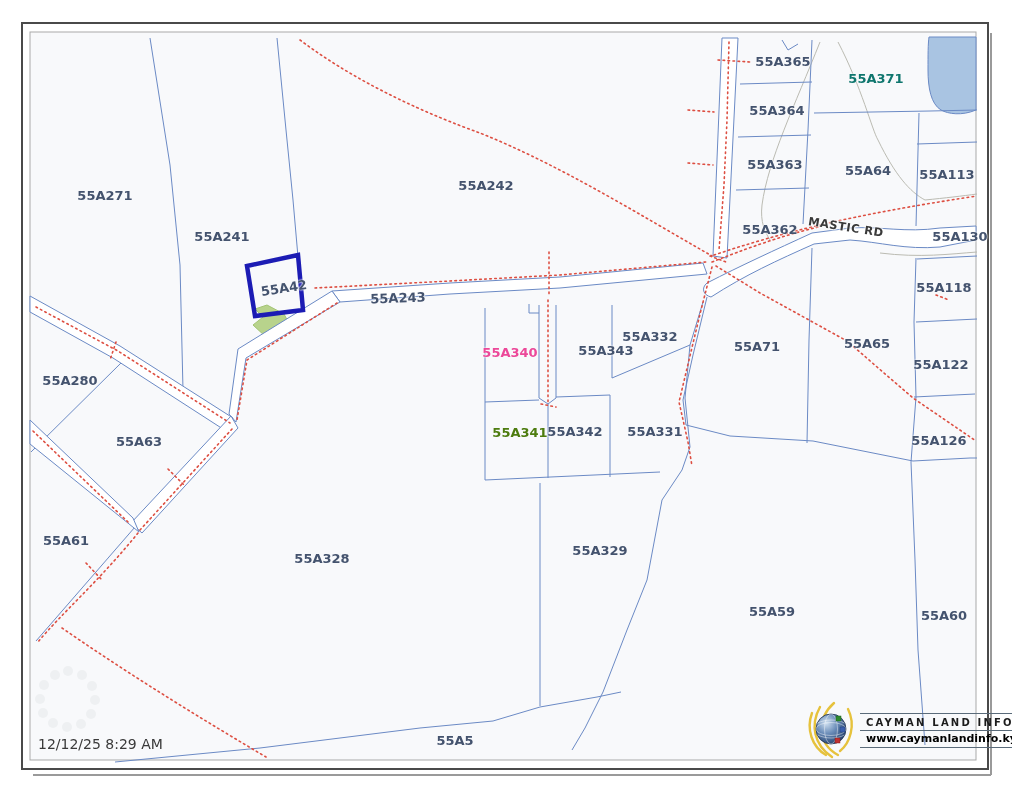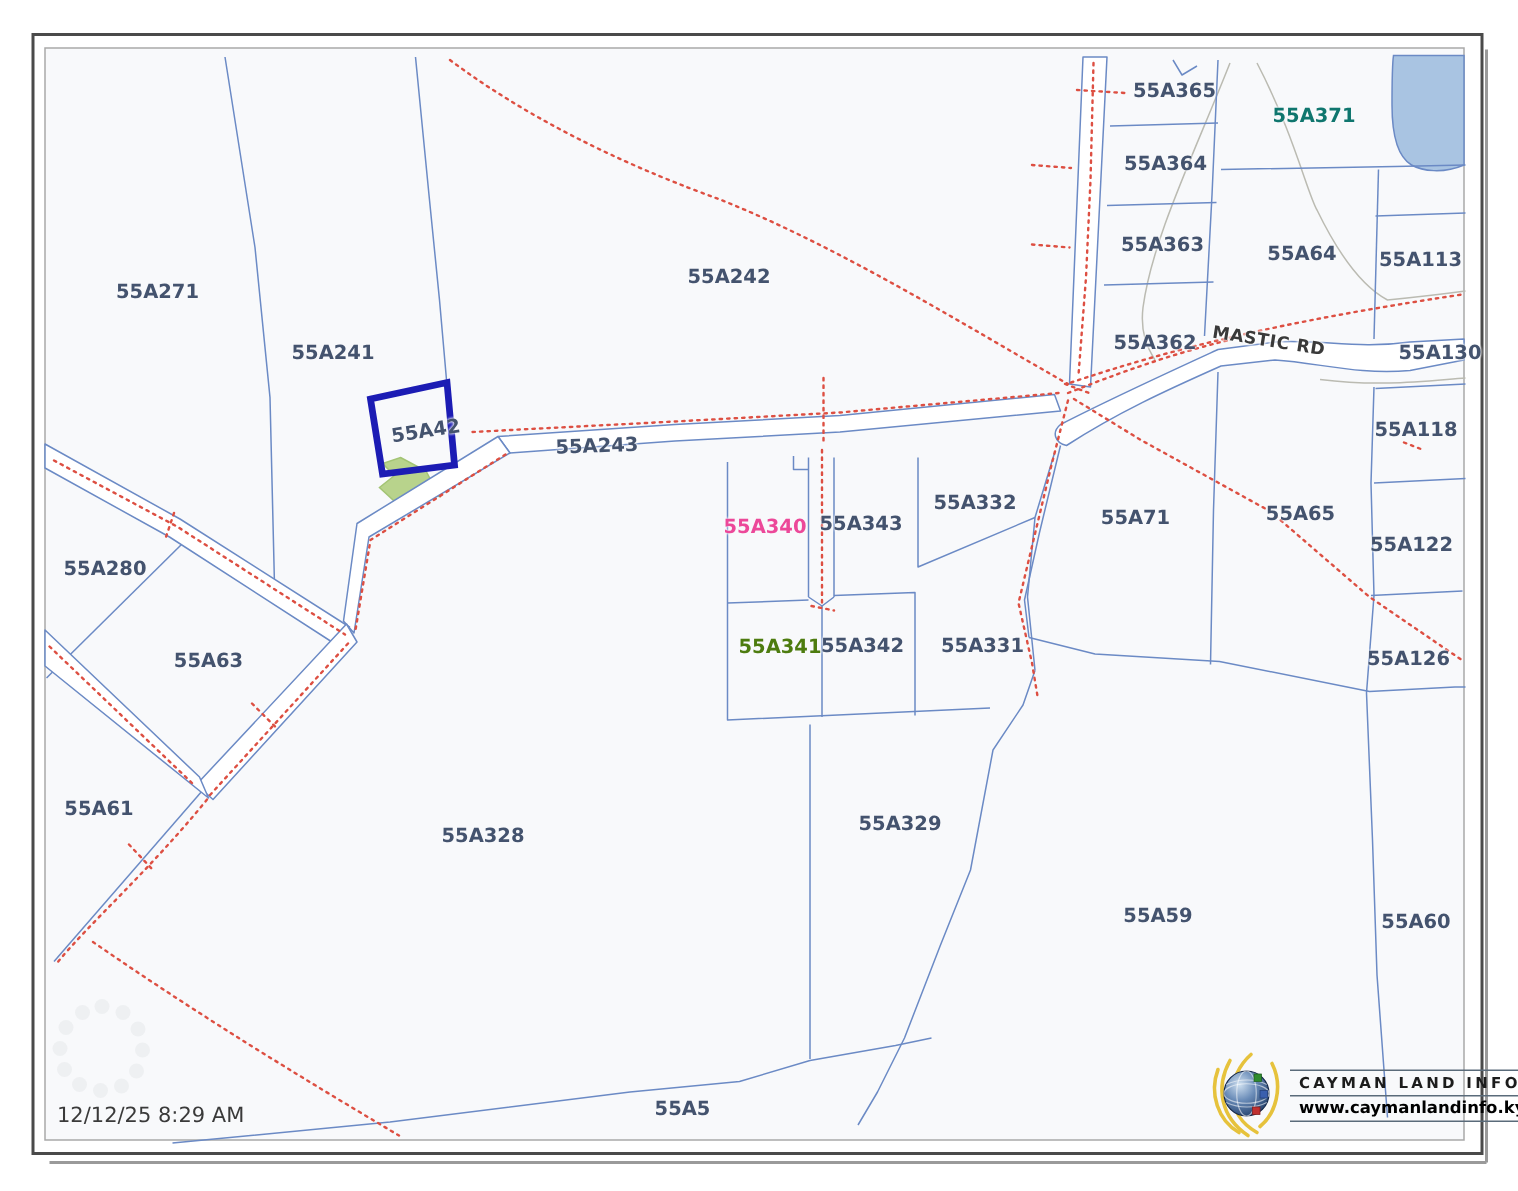--- a/index.html
+++ b/index.html
@@ -134,21 +134,21 @@
       <div class="plabel" style="left: 770px; top: 217px; transform: translate(-50%, -50%) rotate(0deg); color: rgb(68, 83, 110); margin-top: 12px;">55A362</div>
       <div class="plabel" style="left: 868px; top: 170px; transform: translate(-50%, -50%) rotate(0deg); color: rgb(68, 83, 110);">55A64</div>
       <div class="plabel" style="left: 947px; top: 174px; transform: translate(-50%, -50%) rotate(0deg); color: rgb(68, 83, 110);">55A113</div>
       <div class="plabel" style="left: 946px; top: 236px; transform: translate(-50%, -50%) rotate(0deg); color: rgb(68, 83, 110); margin-left: 14px;">55A130</div>
       <div class="plabel" style="left: 944px; top: 287px; transform: translate(-50%, -50%) rotate(0deg); color: rgb(68, 83, 110);">55A118</div>
       <div class="plabel" style="left: 941px; top: 364px; transform: translate(-50%, -50%) rotate(0deg); color: rgb(68, 83, 110);">55A122</div>
       <div class="plabel" style="left: 939px; top: 440px; transform: translate(-50%, -50%) rotate(0deg); color: rgb(68, 83, 110);">55A126</div>
       <div class="plabel" style="left: 867px; top: 343px; transform: translate(-50%, -50%) rotate(0deg); color: rgb(68, 83, 110);">55A65</div>
       <div class="plabel" style="left: 757px; top: 346px; transform: translate(-50%, -50%) rotate(0deg); color: rgb(68, 83, 110);">55A71</div>
       <div class="plabel" style="left: 510px; top: 352px; transform: translate(-50%, -50%) rotate(0deg); color: #ec4899;">55A340</div>
-      <div class="plabel" style="left: 556px; top: 350px; transform: translate(-50%, -50%) rotate(0deg); color: rgb(68, 83, 110); padding-left: 36px;">55A343</div>
+      <div class="plabel" style="left: 588px; top: 350px; transform: translate(-50%, -50%) rotate(0deg); color: rgb(68, 83, 110); padding-left: 36px;">55A343</div>
       <div class="plabel" style="left: 650px; top: 336px; transform: translate(-50%, -50%) rotate(0deg); color: rgb(68, 83, 110);">55A332</div>
       <div class="plabel" style="left: 520px; top: 432px; transform: translate(-50%, -50%) rotate(0deg); color: #4d7c0f;">55A341</div>
       <div class="plabel" style="left: 575px; top: 431px; transform: translate(-50%, -50%) rotate(0deg); color: rgb(68, 83, 110);">55A342</div>
       <div class="plabel" style="left: 637px; top: 431px; transform: translate(-50%, -50%) rotate(0deg); color: rgb(68, 83, 110); padding-left: 36px;">55A331</div>
       <div class="plabel" style="left: 70px; top: 380px; transform: translate(-50%, -50%) rotate(0deg); color: rgb(68, 83, 110);">55A280</div>
       <div class="plabel" style="left: 139px; top: 441px; transform: translate(-50%, -50%) rotate(0deg); color: rgb(68, 83, 110);">55A63</div>
       <div class="plabel" style="left: 66px; top: 540px; transform: translate(-50%, -50%) rotate(0deg); color: rgb(68, 83, 110);">55A61</div>
       <div class="plabel" style="left: 322px; top: 558px; transform: translate(-50%, -50%) rotate(0deg); color: rgb(68, 83, 110);">55A328</div>
       <div class="plabel" style="left: 600px; top: 550px; transform: translate(-50%, -50%) rotate(0deg); color: rgb(68, 83, 110); text-align: center;">55A329</div>
       <div class="plabel" style="left: 772px; top: 611px; transform: translate(-50%, -50%) rotate(0deg); color: rgb(68, 83, 110);">55A59</div>

